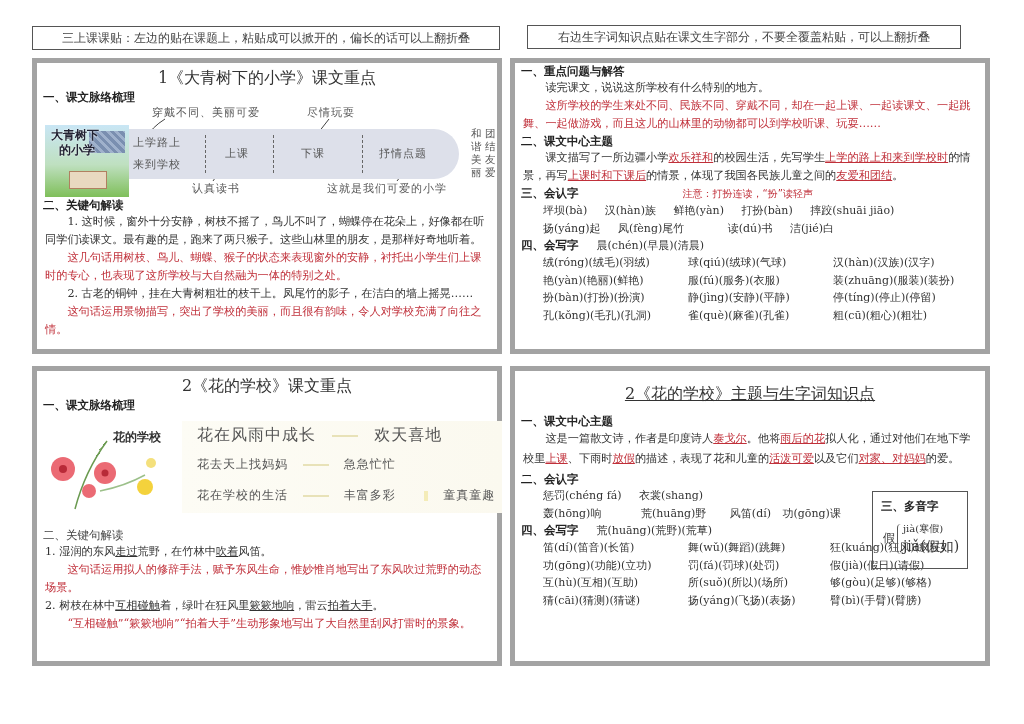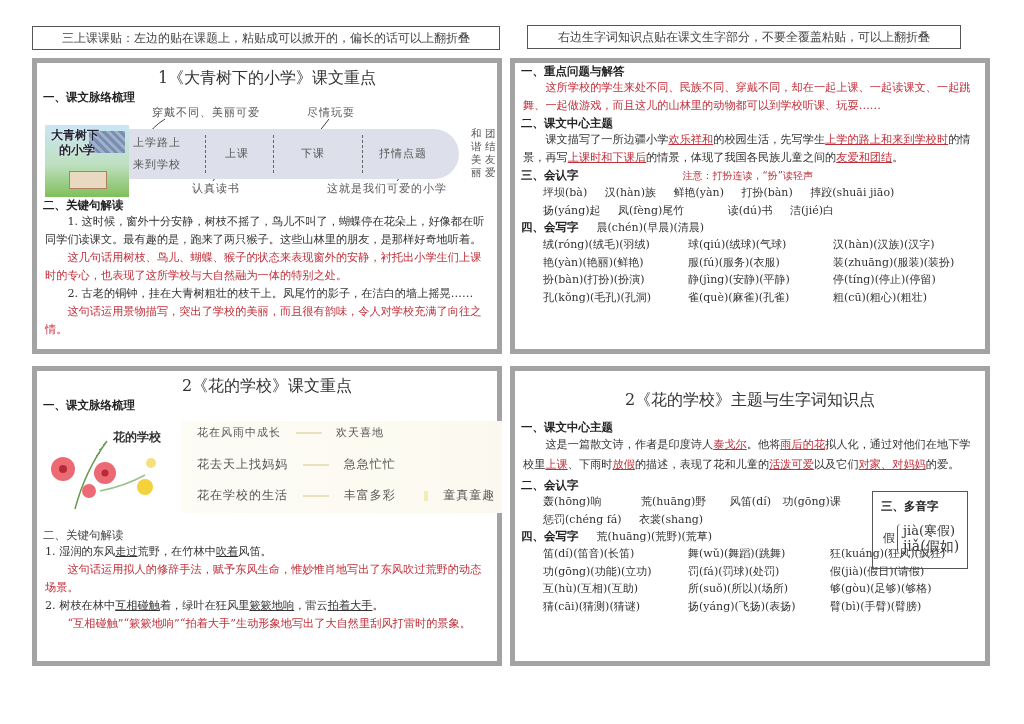--- a/index.html
+++ b/index.html
@@ -70,20 +70,21 @@
   </div>
   <div class="sec" style="margin-top:4px;">二、关键句解读</div>
   <div class="para indent">1. 这时候，窗外十分安静，树枝不摇了，鸟儿不叫了，蝴蝶停在花朵上，好像都在听同学们读课文。最有趣的是，跑来了两只猴子。这些山林里的朋友，是那样好奇地听着。</div>
   <div class="para indent red">这几句话用树枝、鸟儿、蝴蝶、猴子的状态来表现窗外的安静，衬托出小学生们上课时的专心，也表现了这所学校与大自然融为一体的特别之处。</div>
   <div class="para indent">2. 古老的铜钟，挂在大青树粗壮的枝干上。凤尾竹的影子，在洁白的墙上摇晃……</div>
   <div class="para indent red">这句话运用景物描写，突出了学校的美丽，而且很有韵味，令人对学校充满了向往之情。</div>
 </div>
 
 <div class="panel" style="left:510px; top:58px; width:480px; height:296px;">
   <div class="sec">一、重点问题与解答</div>
+  <div class="para indent">读完课文，说说这所学校有什么特别的地方。</div>
   <div class="para indent red">这所学校的学生来处不同、民族不同、穿戴不同，却在一起上课、一起读课文、一起跳舞、一起做游戏，而且这儿的山林里的动物都可以到学校听课、玩耍……</div>
   <div class="sec">二、课文中心主题</div>
   <div class="para indent">
     <span>课文描写了一所边疆小学</span><span class="ured">欢乐祥和</span><span>的校园生活，先写学生</span><span class="ured">上学的路上和来到学校时</span><span>的情景，再写</span><span class="ured">上课时和下课后</span><span>的情景，体现了我国各民族儿童之间的</span><span class="ured">友爱和团结</span><span>。</span>
   </div>
   <div class="sec">
     <span>三、会认字</span>
     <span class="red" style="font-weight:normal; font-size:10px; margin-left:100px;">注意：打扮连读，“扮”读轻声</span>
   </div>
   <div class="row">
@@ -133,21 +134,21 @@
         <circle cx="60" cy="42" r="3.5" fill="#b82a38"></circle>
         <circle cx="44" cy="60" r="7" fill="#e8505c" opacity="0.85"></circle>
         <path d="M55 60 Q80 55 100 44" stroke="#9cc08a" stroke-width="1.5" fill="none"></path>
         <circle cx="100" cy="56" r="8" fill="#f4d23c"></circle>
         <circle cx="106" cy="32" r="5" fill="#f4e07c"></circle>
       </svg>
       <div style="position:absolute; left:68px; top:-2px; font-family:'DejaVu Sans',sans-serif; font-weight:bold; font-size:12px; color:#333;">花的学校</div>
     </div>
     <div style="position:absolute; left:145px; top:4px; width:320px; height:92px; background:linear-gradient(90deg,#fdfcf5,#fbf9ef);"></div>
     <div style="position:absolute; left:160px; top:8px;">
-      <div class="hand" style="height:31px; font-size:11px;">
+      <div class="hand" style="height:31px; font-size:16px;">
         <span>花在风雨中成长</span>
         <span style="display:inline-block; width:26px; border-top:2px solid #e8e2b8; vertical-align:middle; margin:0 10px;"></span>
         <span>欢天喜地</span>
       </div>
       <div class="hand" style="height:31px; font-size:12px;">
         <span>花去天上找妈妈</span>
         <span style="display:inline-block; width:26px; border-top:2px solid #e8e2b8; vertical-align:middle; margin:0 10px;"></span>
         <span>急急忙忙</span>
       </div>
       <div class="hand" style="height:31px; font-size:12px;">
@@ -164,41 +165,41 @@
     <span>1. 湿润的东风</span><span class="u">走过</span><span>荒野，在竹林中</span><span class="u">吹着</span><span>风笛。</span>
   </div>
   <div class="para indent red">这句话运用拟人的修辞手法，赋予东风生命，惟妙惟肖地写出了东风吹过荒野的动态场景。</div>
   <div class="para">
     <span>2. 树枝在林中</span><span class="u">互相碰触</span><span>着，绿叶在狂风里</span><span class="u">簌簌地响</span><span>，雷云</span><span class="u">拍着大手</span><span>。</span>
   </div>
   <div class="para indent red">“互相碰触”“簌簌地响”“拍着大手”生动形象地写出了大自然里刮风打雷时的景象。</div>
 </div>
 
 <div class="panel" style="left:510px; top:366px; width:480px; height:300px;">
-  <div class="ptitle" style="margin-top:18px; margin-bottom:8px;">2《花的学校》主题与生字词知识点</div>
+  <div class="ptitle" style="margin-top:12px; margin-bottom:8px;text-decoration:underline;">2《花的学校》主题与生字词知识点</div>
   <div class="sec">一、课文中心主题</div>
   <div class="para indent" style="line-height:20px;">
     <span>这是一篇散文诗，作者是印度诗人</span><span class="ured">泰戈尔</span><span>。他将</span><span class="ured">雨后的花</span><span>拟人化，通过对他们在地下学校里</span><span class="ured">上课</span><span>、下雨时</span><span class="ured">放假</span><span>的描述，表现了花和儿童的</span><span class="ured">活泼可爱</span><span>以及它们</span><span class="ured">对家、对妈妈</span><span>的爱。</span>
   </div>
   <div class="sec" style="margin-top:2px;">二、会认字</div>
+  <div class="row">
+    <span>惩罚(chéng fá)</span>
+    <span>衣裳(shang)</span>
+  </div>
   <div class="row">
     <span style="margin-right:36px;">轰(hōng)响</span>
     <span style="margin-right:20px;">荒(huāng)野</span>
     <span style="margin-right:8px;">风笛(dí)</span>
     <span>功(gōng)课</span>
   </div>
-  <div class="row">
-    <span>惩罚(chéng fá)</span>
-    <span>衣裳(shang)</span>
-  </div>
   <div style="position:absolute; left:357px; top:120px; width:96px; height:78px; border:1px solid #555; box-sizing:border-box;">
     <div class="sec" style="margin:6px 0 0 8px;">三、多音字</div>
     <div style="position:absolute; left:10px; top:38px; font-size:12px;">假</div>
     <div style="position:absolute; left:24px; top:32px; width:4px; height:30px; border-left:1px solid #555; border-radius:4px 0 0 4px;"></div>
-    <div style="position:absolute; left:30px; top:30px; font-size:13px;">jià(寒假)</div>
+    <div style="position:absolute; left:30px; top:30px; font-size:10px;">jià(寒假)</div>
     <div style="position:absolute; left:30px; top:46px; font-size:14px;">jiǎ(假如)</div>
   </div>
   <div class="sec">
     <span>四、会写字</span>
     <span style="font-weight:normal; font-family:'DejaVu Serif',serif; font-size:11px; margin-left:14px; color:#333;">荒(huāng)(荒野)(荒草)</span>
   </div>
   <div class="grid3" style="grid-template-columns:145px 142px 160px;">
     <span>笛(dí)(笛音)(长笛)</span>
     <span>舞(wǔ)(舞蹈)(跳舞)</span>
     <span>狂(kuáng)(狂风)(疯狂)</span>

